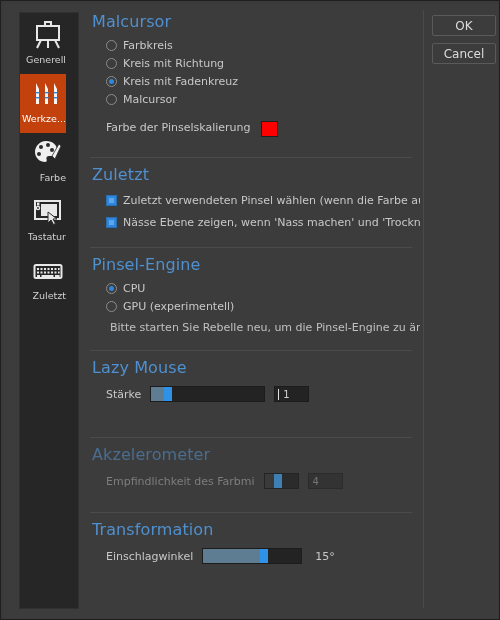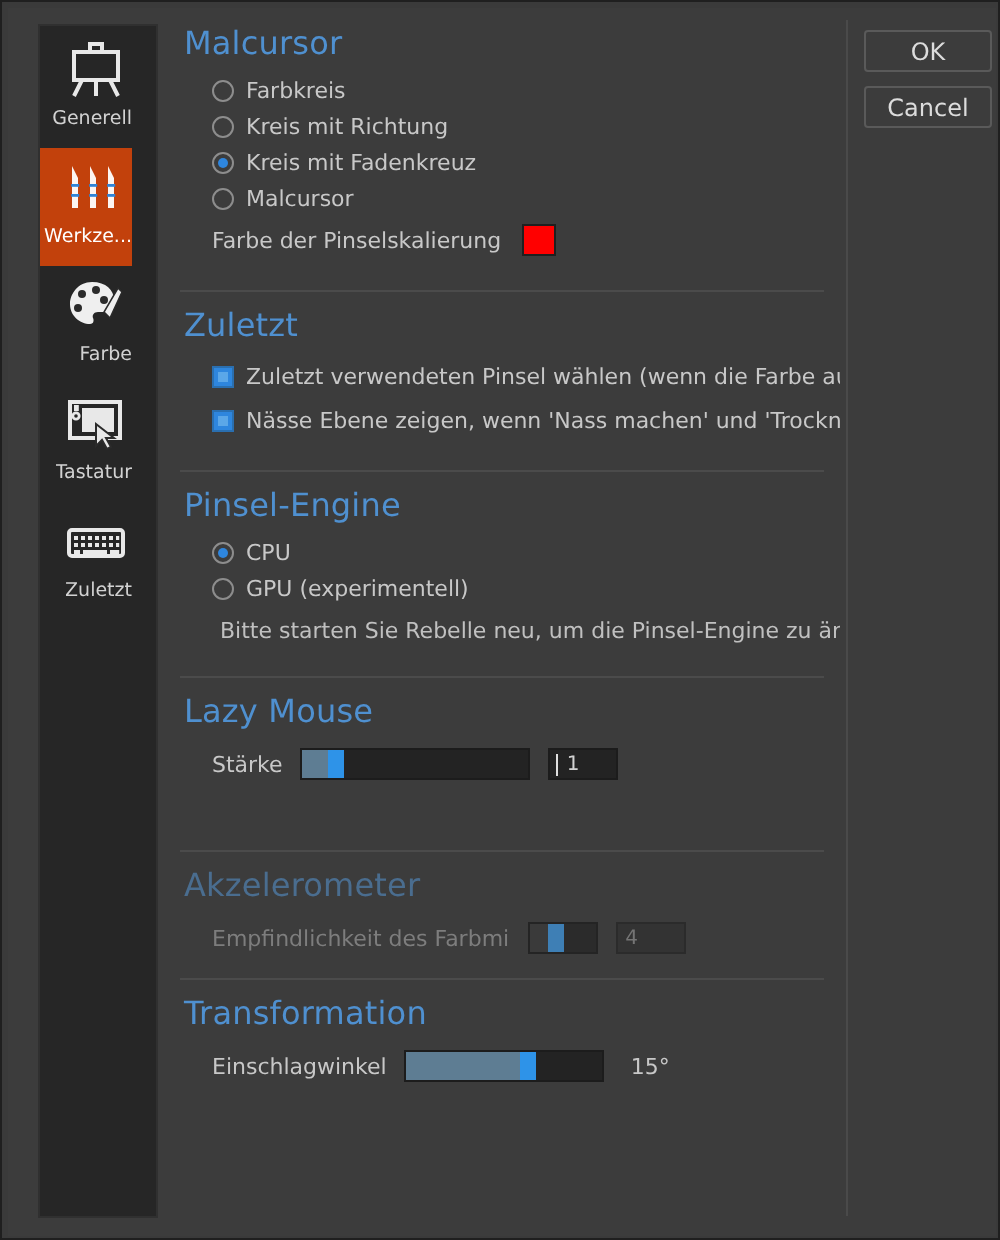--- a/index.html
+++ b/index.html
@@ -156,23 +156,22 @@
   .check::after {
     content: "";
     position: absolute;
     left: 2px; top: 2px;
     right: 2px; bottom: 2px;
     background: #5ba7e8;
   }
 
   .swatch-row {
     display: flex;
-    align-items: center;
     height: 22px;
-    margin-top: 1px;
+    margin-top: 13px;
   }
   .swatch {
     width: 17px;
     height: 16px;
     margin-left: 10px;
     border: 1px solid #1f1f1f;
     box-sizing: border-box;
   }
 
   .note {
@@ -443,21 +442,21 @@
               <span class="fill" style="width:9px"></span>
               <span class="knob" style="left:9px"></span>
             </span>
             <span class="numbox disabled">
               <span>4</span>
             </span>
           </div>
         </div>
       </div>
 
-      <div style="margin-top:9px">
+      <div style="margin-top:20px">
         <div class="sec-rule"></div>
         <div class="sec-title">Transformation</div>
         <div class="sec-body">
           <div class="slider-row">
             <span class="lbl">Einschlagwinkel</span>
             <span class="slider" style="width:100px">
               <span class="fill" style="width:57px"></span>
               <span class="knob" style="left:57px"></span>
             </span>
             <span class="unit">15°</span>

